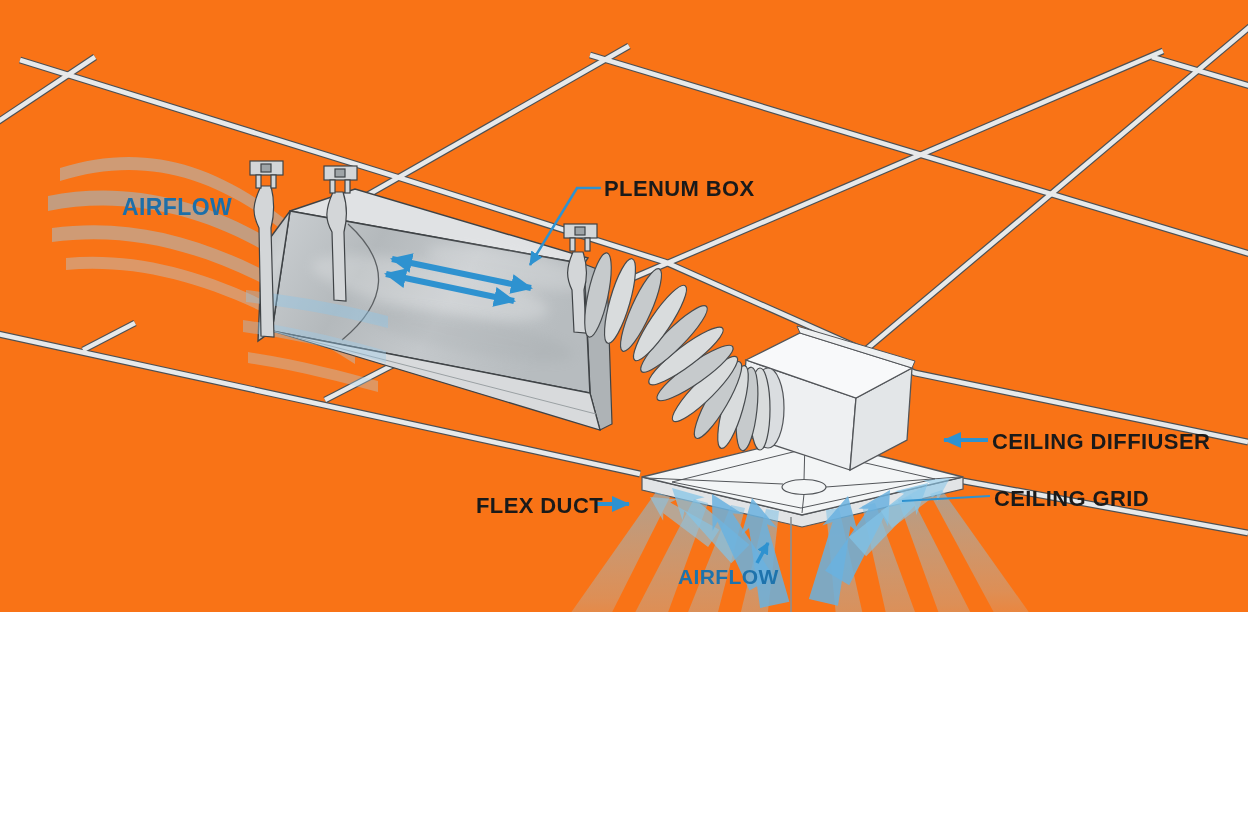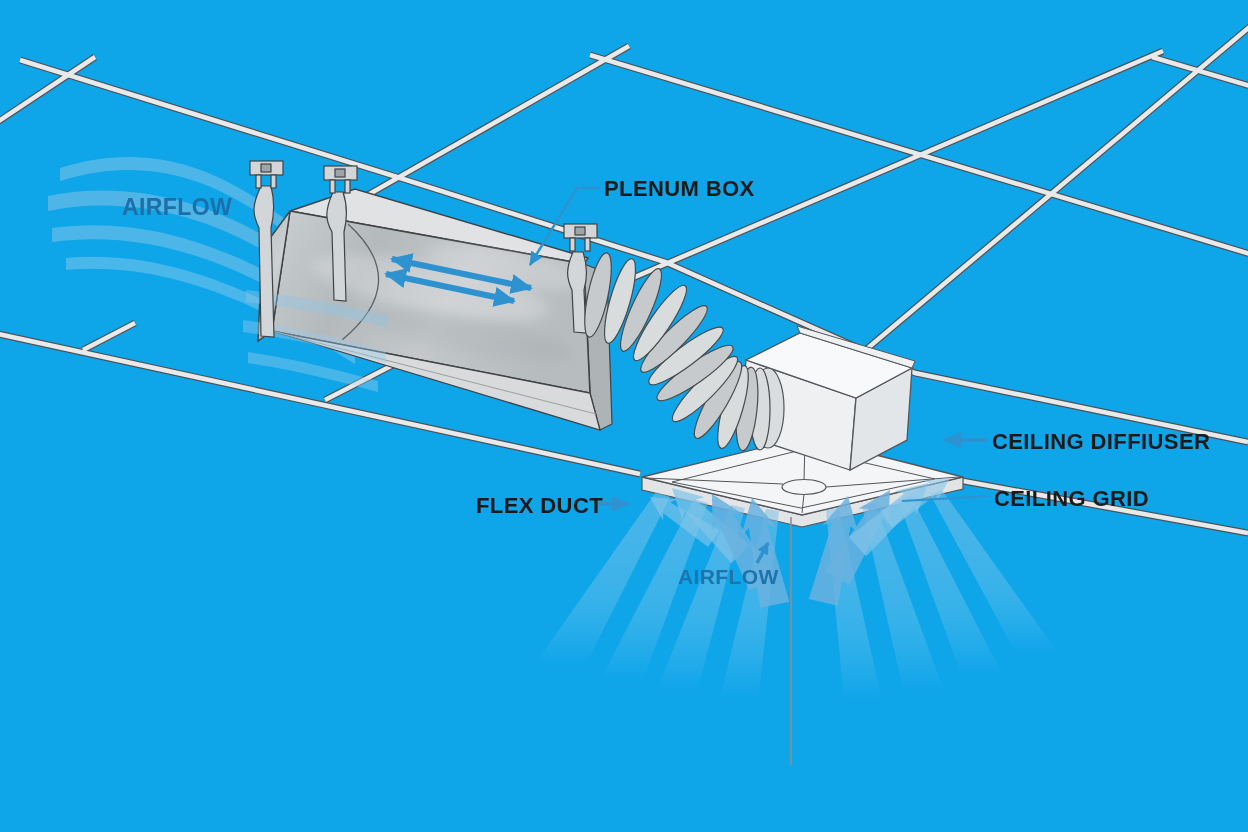--- a/index.html
+++ b/index.html
@@ -1,16 +1,16 @@
 <!DOCTYPE html>
 <html><head>
 <meta charset="utf-8">
 <style>
   html,body{margin:0;padding:0;background:#ffffff;}
-  .stage{position:relative;width:1248px;height:832px;background:#0ea5e9;overflow:hidden;
+  .stage{position:relative;width:1248px;height:612px;background:#f97316;overflow:hidden;
          font-family:"Liberation Sans",sans-serif;}
   svg{display:block;}
   text.lbl{font-family:"Liberation Sans",sans-serif;font-weight:600;font-size:22px;
            fill:#1a1a1a;letter-spacing:.4px;}
   text.lblblue{font-family:"Liberation Sans",sans-serif;font-weight:700;font-size:23px;
            fill:#1d6fa9;letter-spacing:.4px;}
   text.lblblue2{font-family:"Liberation Sans",sans-serif;font-weight:700;font-size:21px;
            fill:#1e73ac;letter-spacing:.4px;}
   .bar-o{stroke:#4d5154;stroke-width:7;fill:none;stroke-linecap:butt;}
   .bar-i{stroke:#e7e9ea;stroke-width:4.6;fill:none;stroke-linecap:butt;}

